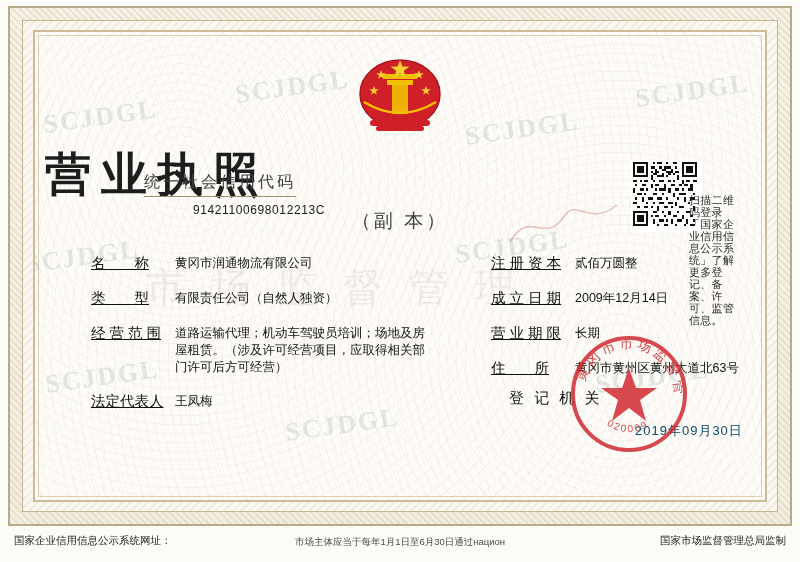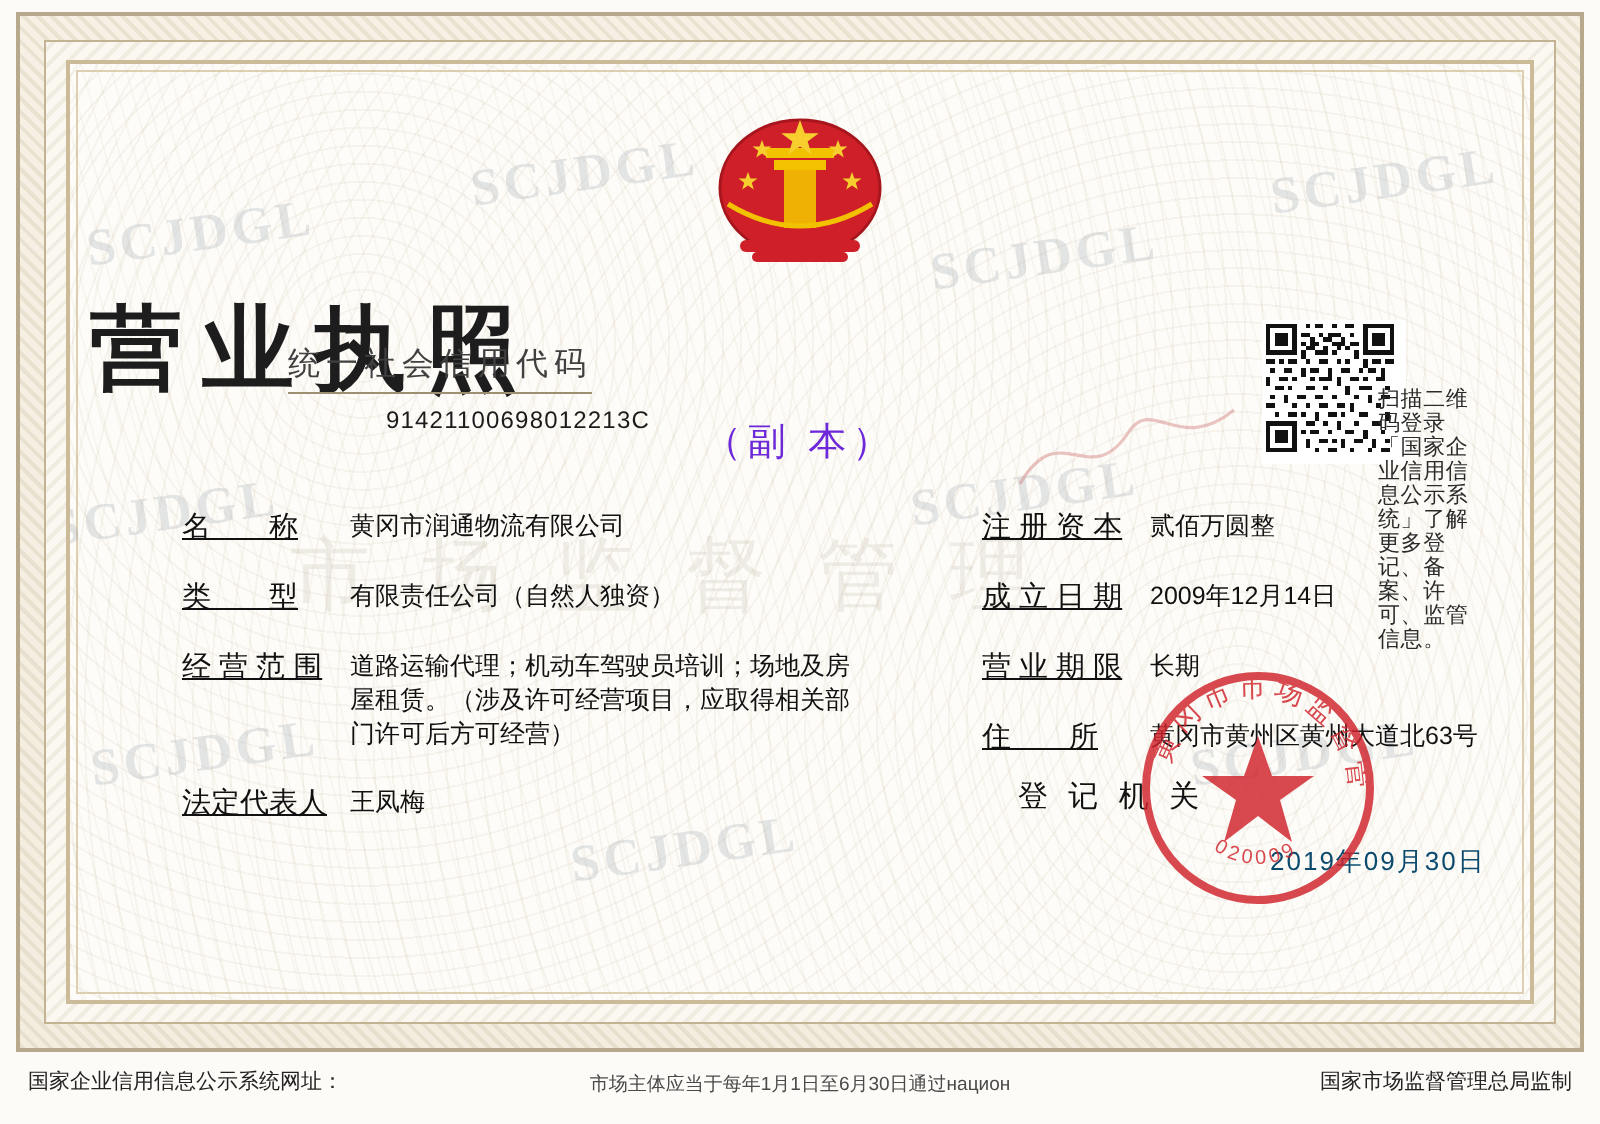--- a/index.html
+++ b/index.html
@@ -92,21 +92,21 @@
     letter-spacing:10px;
     color:#1d1d1d;
     text-indent:10px;
   }
   .subtitle{
     position:absolute;
     left:0;right:0;top:176px;
     text-align:center;
     font-size:19px;
     letter-spacing:3px;
-    color:#6d28d9;
+    color:#404040;
   }
   
   .code-block{
     position:absolute;
     left:80px;top:140px;width:210px;
     text-align:center;
   }
   .code-label{
     font-size:16px;letter-spacing:3px;color:#404040;
     border-bottom:1px solid #9c8f72;

